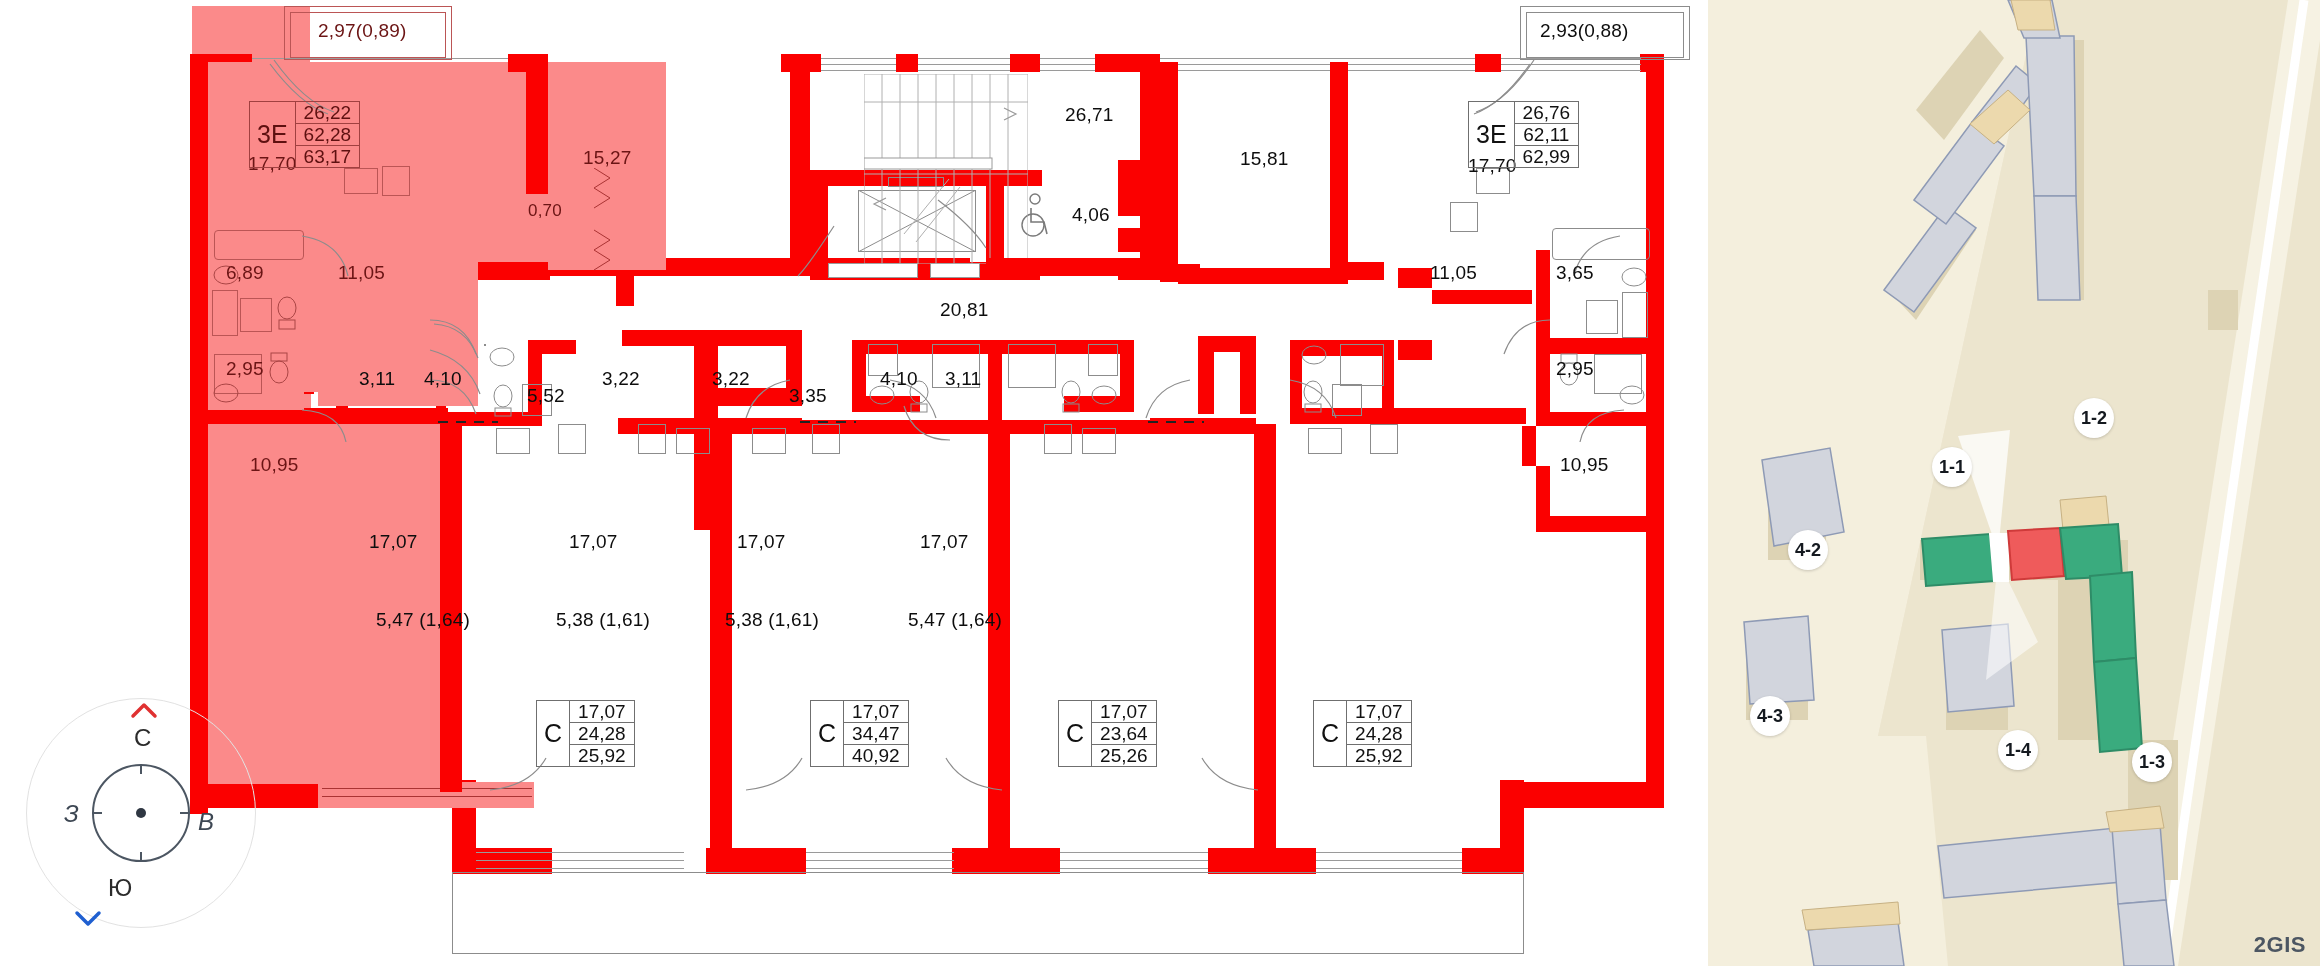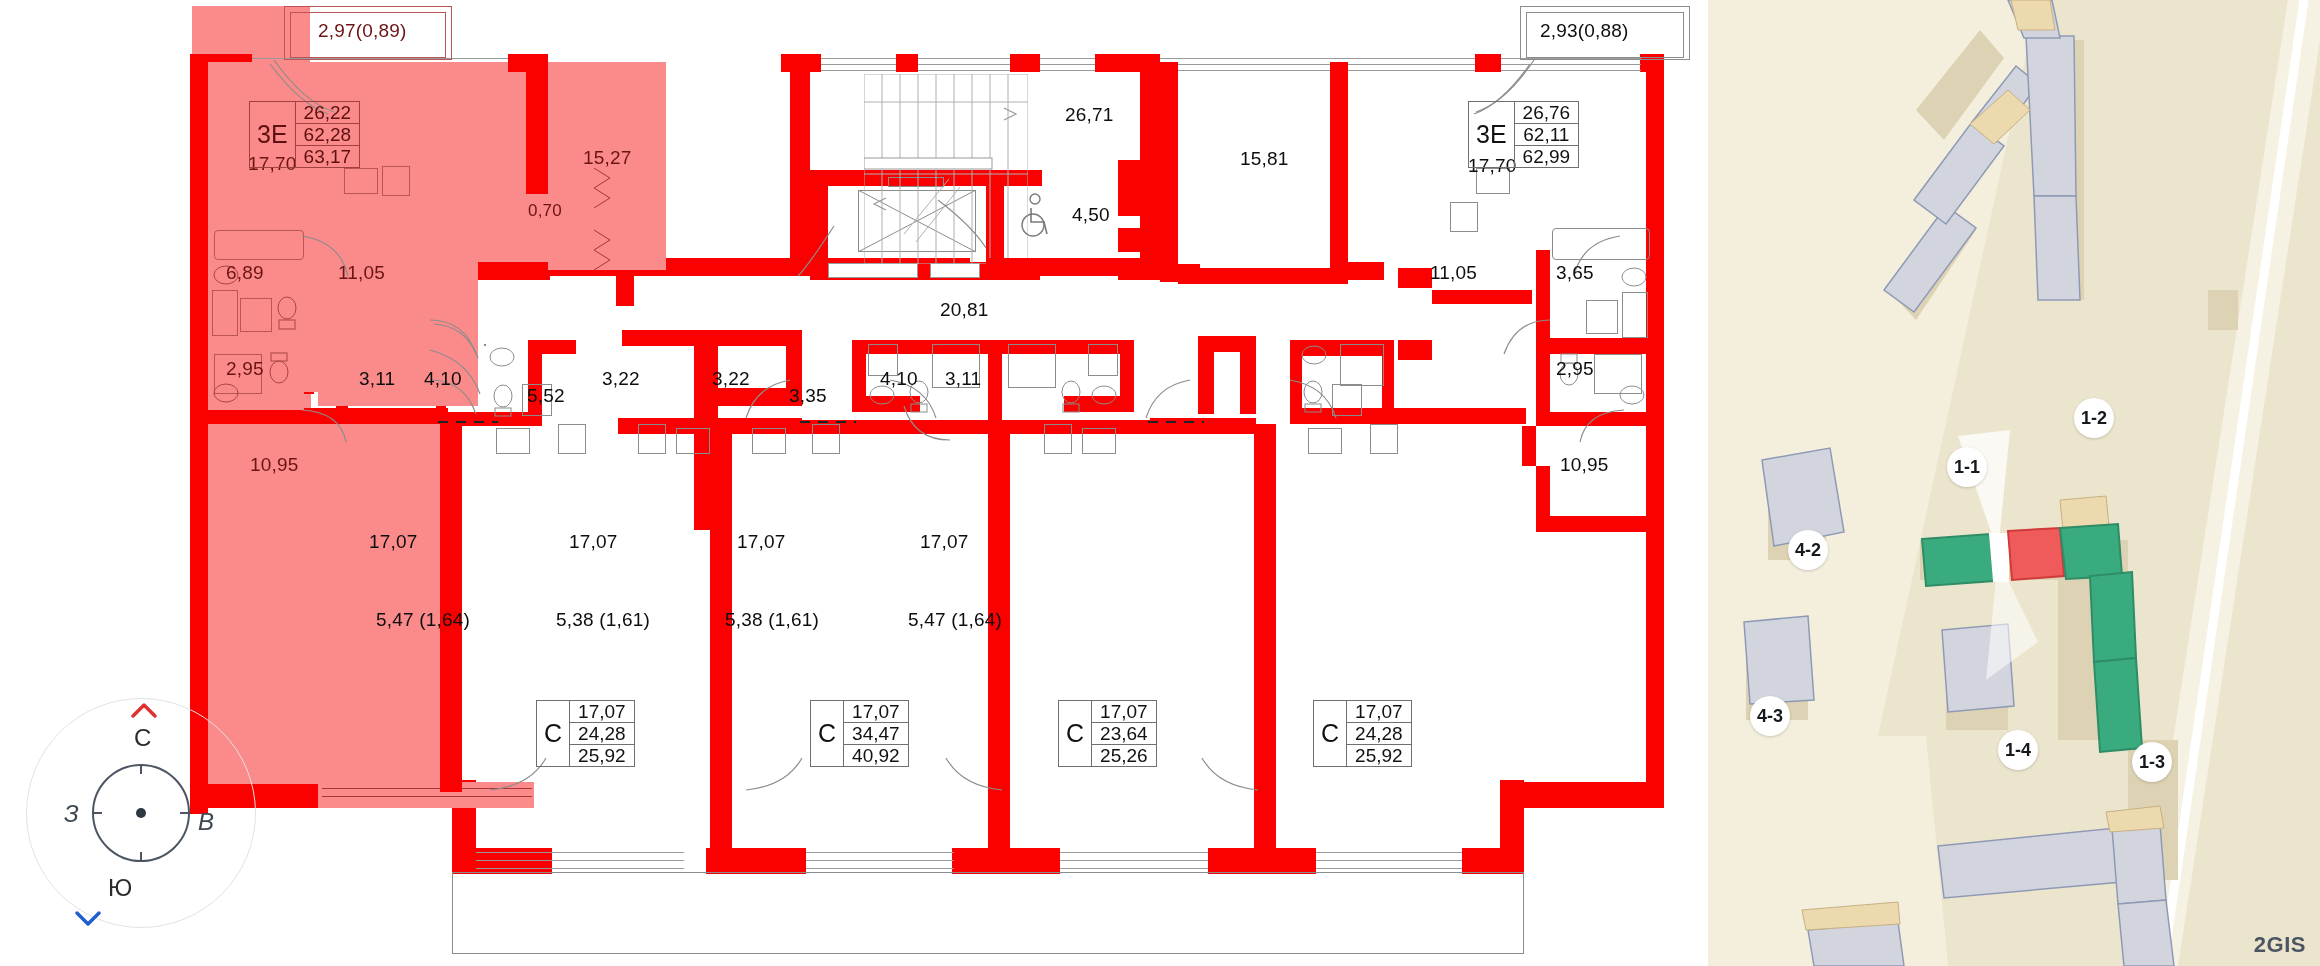--- a/index.html
+++ b/index.html
@@ -418,21 +418,21 @@
 
   <div class="lbl pinkt" style="left:248px;top:153px;">17,70</div>
   <div class="lbl pinkt" style="left:583px;top:147px;">15,27</div>
   <div class="lbl pinkt" style="left:338px;top:262px;">11,05</div>
   <div class="lbl pinkt" style="left:226px;top:262px;">6,89</div>
   <div class="lbl pinkt" style="left:226px;top:358px;">2,95</div>
   <div class="lbl pinkt" style="left:250px;top:454px;">10,95</div>
   <div class="lbl pinkt sm" style="left:528px;top:201px;">0,70</div>
 
   <div class="lbl" style="left:1065px;top:104px;">26,71</div>
-  <div class="lbl" style="left:1072px;top:204px;">4,50</div>
+  <div class="lbl" style="left:1072px;top:204px;">4,06</div>
   <div class="lbl" style="left:940px;top:299px;">20,81</div>
   <div class="lbl" style="left:1240px;top:148px;">15,81</div>
 
   <div class="lbl" style="left:1468px;top:155px;">17,70</div>
   <div class="lbl" style="left:1430px;top:262px;">11,05</div>
   <div class="lbl" style="left:1556px;top:262px;">3,65</div>
   <div class="lbl" style="left:1556px;top:358px;">2,95</div>
   <div class="lbl" style="left:1560px;top:454px;">10,95</div>
 
   <div class="lbl" style="left:359px;top:368px;">3,11</div>
@@ -582,21 +582,21 @@
       <polygon points="300,531 352,528 356,576 304,580" fill="#ef5b5b" stroke="#cf3a3a"></polygon>
       <polygon points="352,528 410,524 414,576 358,579" fill="#3aab7e" stroke="#2e8c67"></polygon>
       <polygon points="382,576 424,572 428,658 386,662" fill="#3aab7e" stroke="#2e8c67"></polygon>
       <polygon points="386,662 428,658 434,748 392,752" fill="#3aab7e" stroke="#2e8c67"></polygon>
     </g>
 
     <polygon points="290,552 250,436 302,430" fill="#ffffff" opacity="0.75"></polygon>
     <polygon points="290,560 278,680 330,642" fill="#ffffff" opacity="0.55"></polygon>
   </svg>
 
-  <div class="mlabel" style="left:224px;top:447px;margin-left:15px;">1-1</div>
+  <div class="mlabel" style="left:224px;top:447px;">1-1</div>
   <div class="mlabel" style="left:366px;top:398px;">1-2</div>
   <div class="mlabel" style="left:424px;top:742px;">1-3</div>
   <div class="mlabel" style="left:290px;top:730px;">1-4</div>
   <div class="mlabel" style="left:80px;top:530px;">4-2</div>
   <div class="mlabel" style="left:42px;top:696px;">4-3</div>
 
   <div id="gis-mark">2GIS</div>
 </div>
 
 </body></html>

